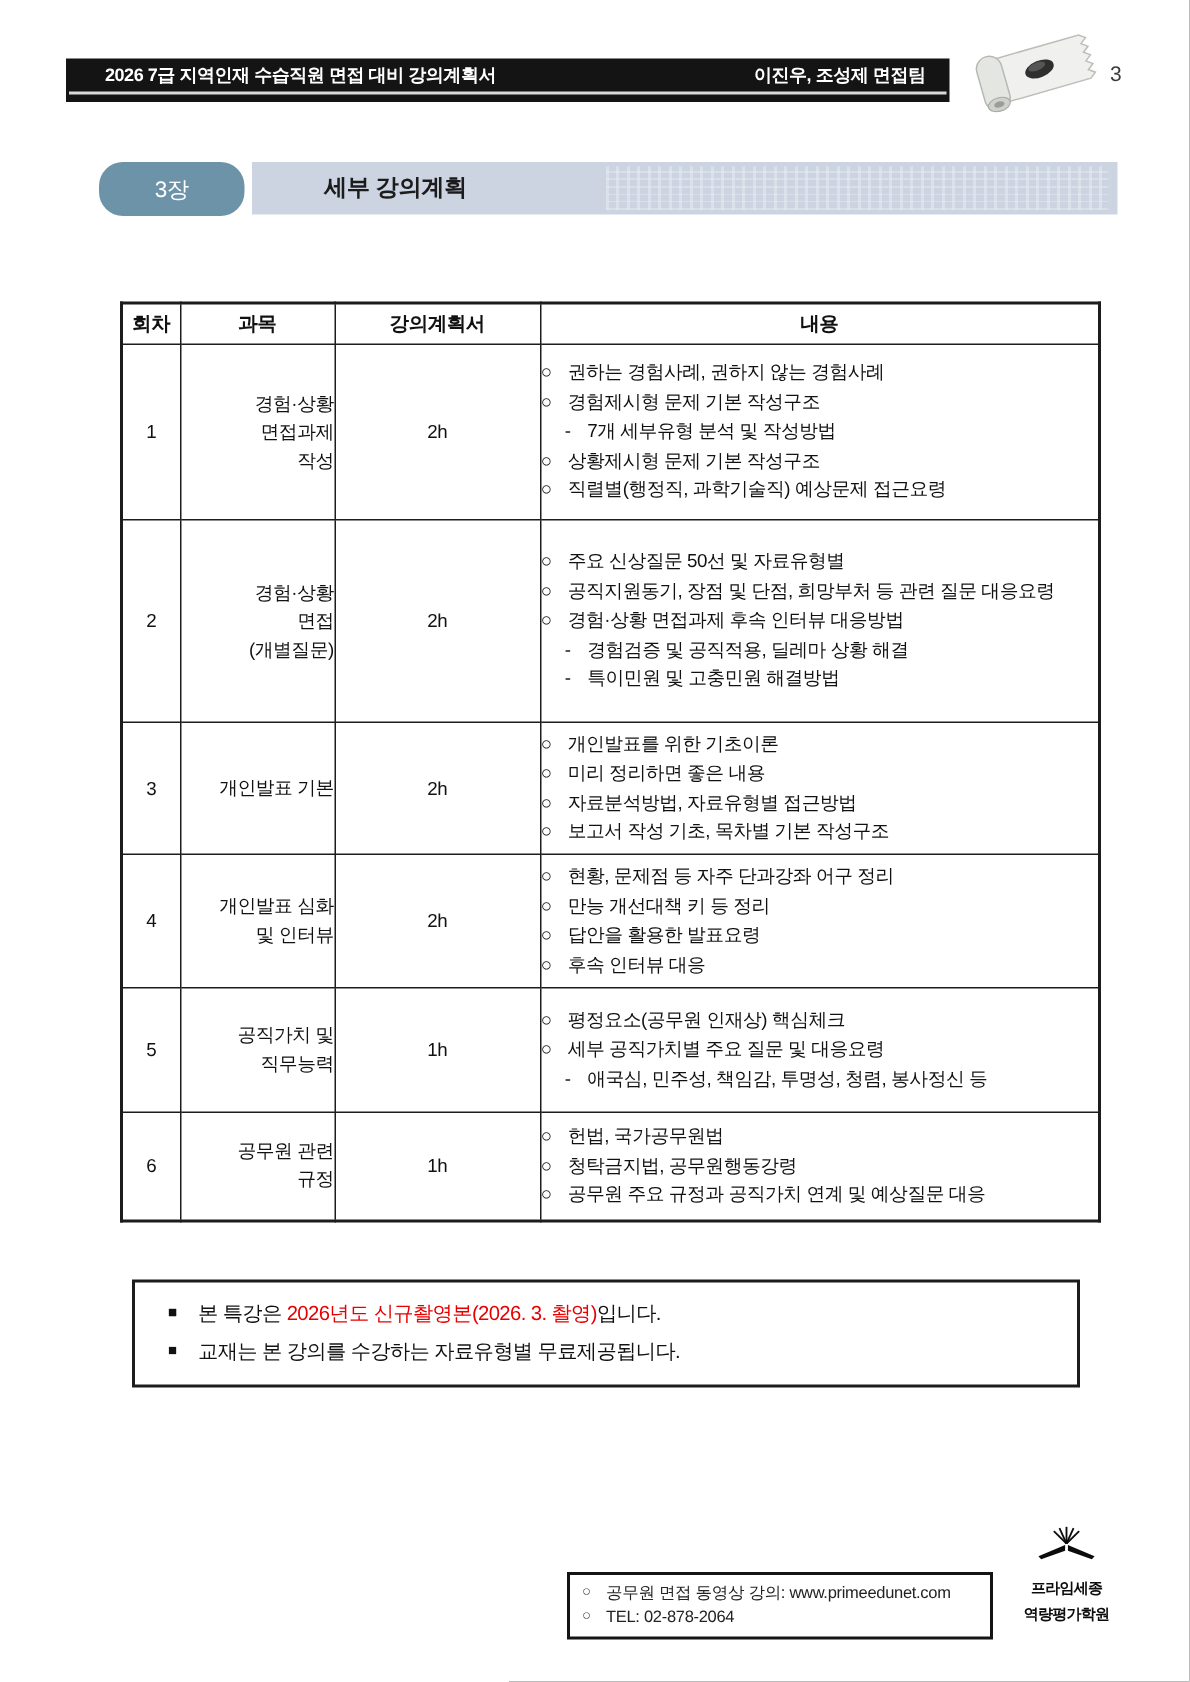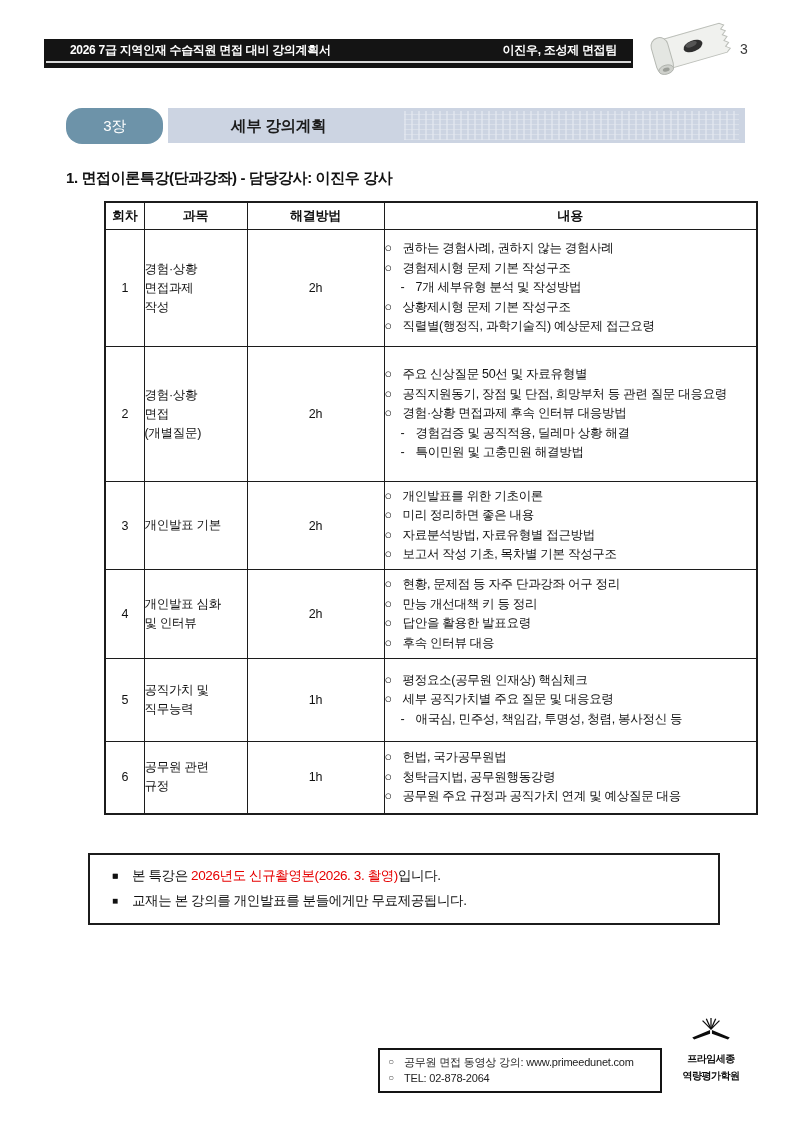--- a/index.html
+++ b/index.html
@@ -26,56 +26,56 @@
   
   .chapter-badge{
     position:absolute; left:66px; top:108px; width:97px; height:36px;
     background:var(--c-badge,#6d93a9); border-radius:16px; color:#fff;
     font-size:15px; display:flex; align-items:center; justify-content:center;
     letter-spacing:-0.3px;
   }
   .chapter-banner{
     position:absolute; left:168px; top:108px; width:577px; height:35px;
     background:var(--c-banner,#ccd4e2); color:#1c1c1c; font-size:15.5px;
-    font-weight:bold; line-height:35px; padding-left:63px; box-sizing:border-box;
+    font-weight:bold; line-height:35px; padding-left:48px; box-sizing:border-box;
     letter-spacing:-0.3px;
   }
   .banner-texture{
     position:absolute; right:6px; top:3px; bottom:3px; width:58%;
     background-image:
       repeating-linear-gradient(90deg, rgba(255,255,255,.55) 0 2px, transparent 2px 7px),
       repeating-linear-gradient(0deg, rgba(255,255,255,.45) 0 1px, transparent 1px 5px);
     opacity:.55; pointer-events:none;
   }
   
   .section-heading{
     position:absolute; left:66px; top:169px; font-size:15px; font-weight:bold;
     letter-spacing:-0.4px; margin:0;
   }
   
   table.schedule{
-    position:absolute; left:104px; top:201px; width:652px;
+    position:absolute; left:80px; top:201px; width:652px;
     border-collapse:collapse; table-layout:fixed;
     border:2px solid #1c1c1c;
   }
   table.schedule col.c-session{width:39px;}
   table.schedule col.c-subject{width:103px;}
   table.schedule col.c-hours{width:137px;}
   table.schedule col.c-contents{width:373px;}
   table.schedule th{
     border:1px solid #1c1c1c; border-bottom:1.5px solid #1c1c1c;
     height:26px; font-size:13px; font-weight:bold; text-align:center;
     letter-spacing:-0.3px; padding:0;
   }
   table.schedule td{
     border:1px solid #1c1c1c; font-size:12.5px; vertical-align:middle;
     letter-spacing:-0.3px; padding:2px 0;
   }
   td.session-cell, td.hours-cell{text-align:center;}
-  td.subject-cell{text-align:left; white-space:pre-line; line-height:19px;}
+  td.subject-cell{text-align:right; white-space:pre-line; line-height:19px;}
   td.contents-cell{padding:6px 8px 6px 12px;}
   #schedule-body tr:nth-child(1){height:117px;}
   #schedule-body tr:nth-child(2){height:135px;}
   #schedule-body tr:nth-child(3){height:88px;}
   #schedule-body tr:nth-child(4){height:89px;}
   #schedule-body tr:nth-child(5){height:83px;}
   #schedule-body tr:nth-child(6){height:72px;}
   .cline{position:relative; line-height:19.5px;}
   .cline.circle{padding-left:18px;}
   .cline.circle .marker{position:absolute; left:0; top:0;}
@@ -129,34 +129,33 @@
   </div>
 
   <div class="page-num">3</div>
 
   <div class="chapter-badge">3장</div>
   <div class="chapter-banner">
     <span>세부 강의계획</span>
     <div class="banner-texture"></div>
   </div>
 
-  <h2 class="section-heading">1. 면접이론특강(단과강좌) - 담당강사: 이진우 강사</h2>
 
   <table class="schedule">
     <colgroup>
       <col class="c-session">
         <col class="c-subject">
         <col class="c-hours">
         <col class="c-contents">
     </colgroup>
     <thead>
       <tr>
         <th>회차</th>
         <th>과목</th>
-        <th>해결방법</th>
+        <th>강의계획서</th>
         <th>내용</th>
       </tr>
     </thead>
     <tbody id="schedule-body">
         <tr>
           <td class="session-cell">1</td>
           <td class="subject-cell">경험·상황
 면접과제
 작성</td>
           <td class="hours-cell">2h</td>
@@ -226,21 +225,21 @@
             <div class="cline circle"><span class="marker">○</span><span>청탁금지법, 공무원행동강령</span></div>
             <div class="cline circle"><span class="marker">○</span><span>공무원 주요 규정과 공직가치 연계 및 예상질문 대응</span></div>
           </td>
         </tr>
       </tbody>
   </table>
 
   <div class="note-box" id="note-box">
       <div class="note-line"><span class="marker">■</span></div>
       <div class="note-line"><span class="marker">■</span><span>본 특강은 </span><span class="note-red">2026년도 신규촬영본(2026. 3. 촬영)</span><span>입니다.</span></div>
-      <div class="note-line"><span class="marker">■</span><span>교재는 본 강의를 개인발표를 분들에게만 무료제공됩니다.</span></div>
+      <div class="note-line"><span class="marker">■</span><span>교재는 본 강의를 수강하는 자료유형별 무료제공됩니다.</span></div>
     </div>
 
   <div class="contact-box" id="contact-box">
       <div class="contact-line"><span class="marker">○</span><span>공무원 면접 동영상 강의: www.primeedunet.com</span></div>
       <div class="contact-line"><span class="marker">○</span><span>TEL: 02-878-2064</span></div>
     </div>
 
   <div class="logo">
     <div>
       <svg width="42" height="30" viewBox="0 0 44 32">

